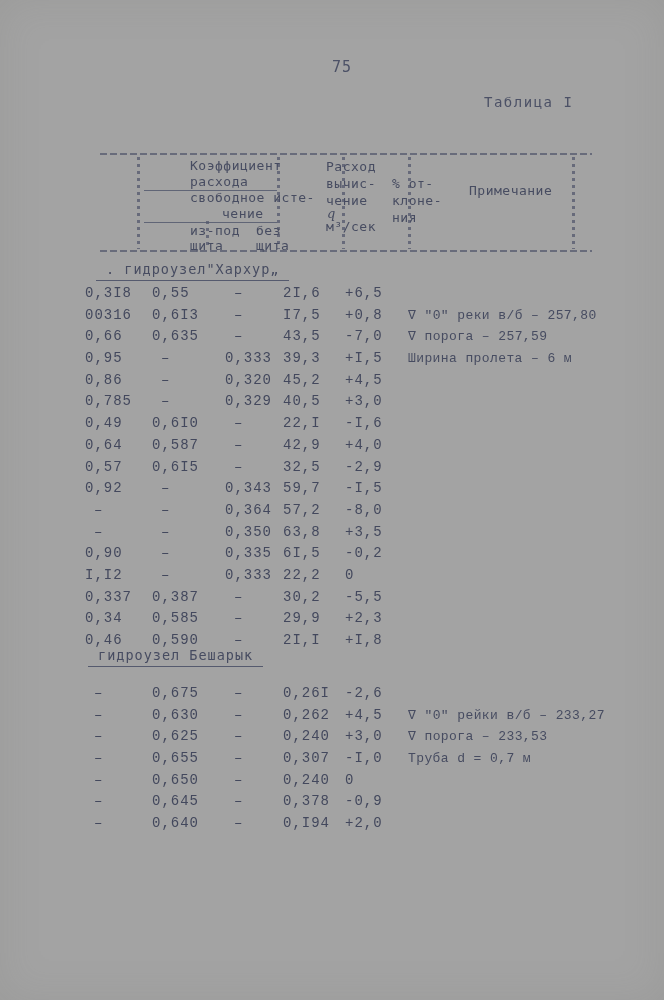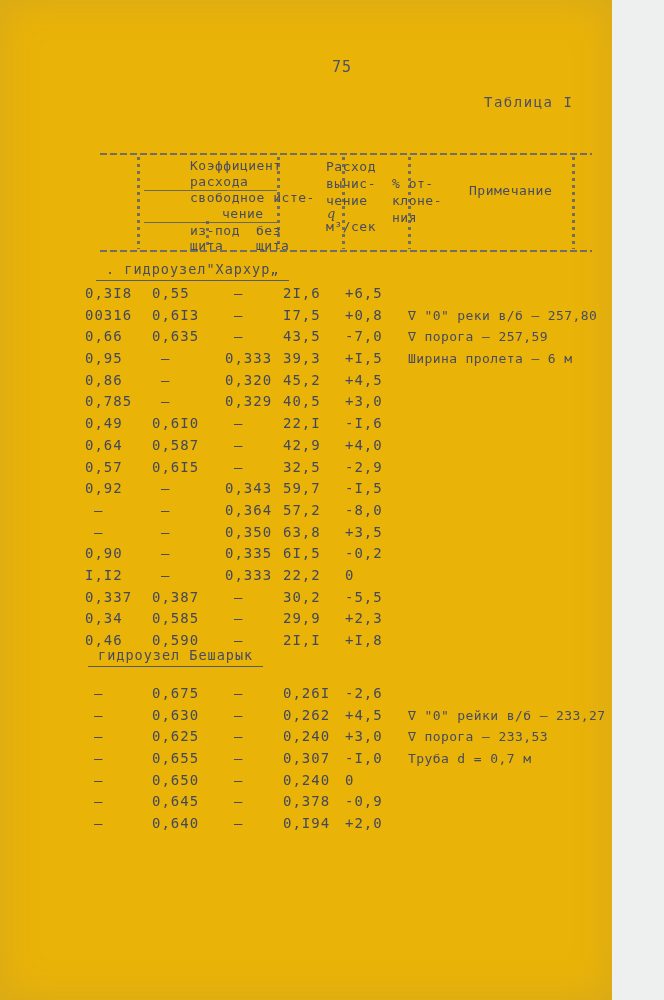--- a/index.html
+++ b/index.html
@@ -3,22 +3,22 @@
 <meta charset="utf-8">
 <style>
   html,body{margin:0;padding:0;}
   body{
     width:664px;height:1000px;
     background:#eef0ef;
     font-family:"DejaVu Sans Mono","Liberation Mono",monospace;
     overflow:hidden;
   }
   .page{
-    position:relative;width:612px;height:1000px;
-    background:#eab308;
+    position:relative;width:664px;height:1000px;
+    background:#a3a3a3;
     box-shadow:inset 0 0 40px rgba(120,120,115,.18);
     color:#474c61;
   }
   .pageno{
     position:absolute;left:332px;top:58px;
     font-size:15px;letter-spacing:1px;color:#4c5166;
   }
   .tablabel{
     position:absolute;left:484px;top:94px;
     font-size:14px;letter-spacing:1.5px;color:#4c5166;
@@ -50,21 +50,21 @@
   .qglyph{font-family:"DejaVu Serif",serif;font-style:italic;font-size:13px;}
   
   .section-title{
     position:absolute;
     font-size:13.5px;letter-spacing:1px;white-space:nowrap;
     color:#474c61;
     border-bottom:1px solid #555a6e;
     padding:0 10px 3px 10px;
   }
   .rows{
-    position:absolute;left:85px;width:560px;
+    position:absolute;left:85px;width:560px;font-family:Liberation Mono, monospace;
   }
   .trow{
     display:grid;
     grid-template-columns:67px 73px 58px 62px 63px 1fr;
     height:21.7px;line-height:21.7px;
     white-space:nowrap;
   }
   .cell{
     font-size:14px;letter-spacing:1px;color:#43485d;
   }

